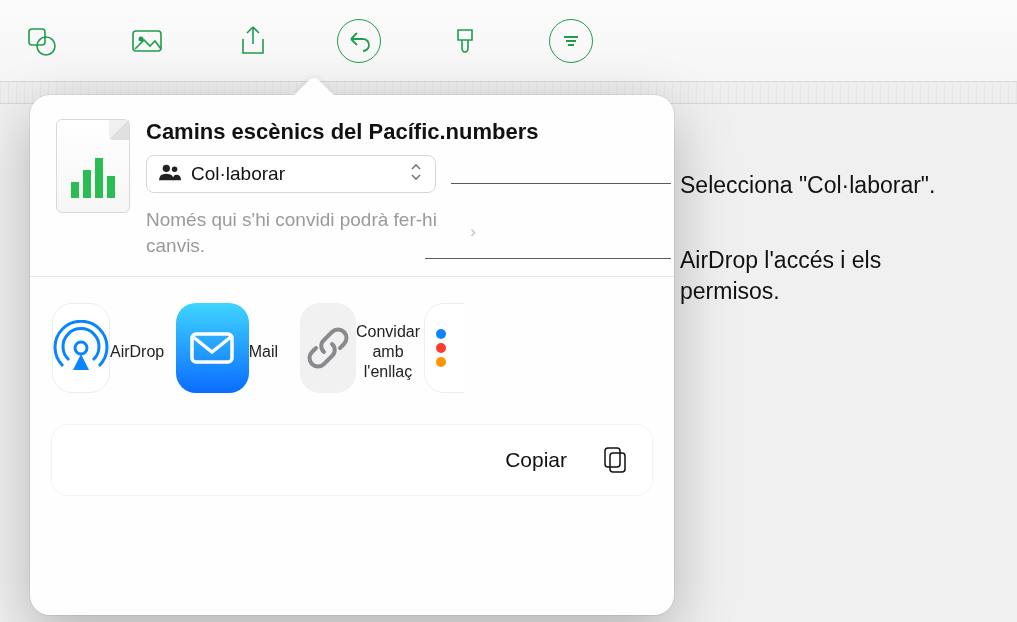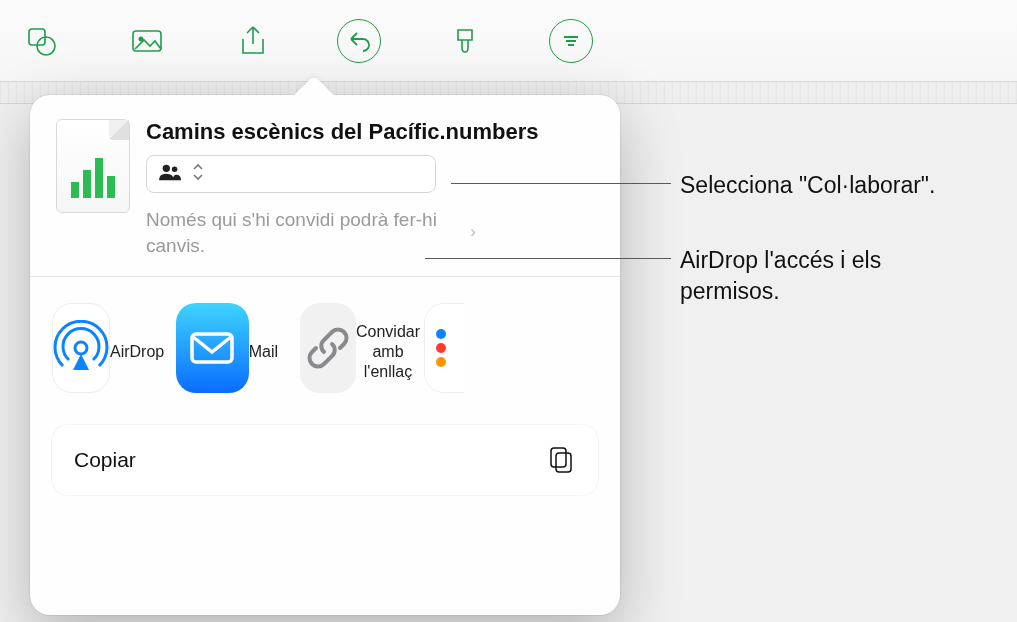--- a/index.html
+++ b/index.html
@@ -28,21 +28,21 @@
   }
   .ruler {
     height:22px;
     background:repeating-linear-gradient(to right,#e6e6e6 0 1px,transparent 1px 8px),
                linear-gradient(#eeeeee,#eeeeee);
     border-bottom:1px solid #d6d6d6;
   }
   .popover {
     position:absolute;
     left:30px; top:95px;
-    width:590px; height:520px;
+    width:644px; height:520px;
     background:#fefefe;
     border-radius:20px;
     box-shadow:0 20px 60px rgba(0,0,0,0.25), 0 0 0 1px rgba(0,0,0,0.06);
   }
   .popover::before{
     content:"";
     position:absolute;
     top:-14px; left:270px;
     width:28px;height:28px;
     background:#fefefe;
@@ -122,22 +122,23 @@
   .tile-mail{background:linear-gradient(#3fd4ff,#0a6cff);}
   .tile-link{background:#f1f1f1;}
   .tile-reminders{background:#fff;border:1px solid #eee;}
   .share-tile svg{width:56px;height:56px;}
   .share-item.partial{width:40px;overflow:hidden;}
   .share-item.partial .share-tile{width:90px;}
   .copy-row{
     margin:0 22px;
     background:#fff;border-radius:16px;
     padding:20px 22px;
-    display:flex;align-items:center;justify-content:space-between;
+    display:flex;align-items:center;justify-content:flex-end;
     box-shadow:0 0 0 1px rgba(0,0,0,0.04);
+    gap:33px;
   }
   .copy-row .label{font-size:21px;color:#111;}
   .copy-row svg{width:30px;height:30px;stroke:#111;fill:none;stroke-width:1.5;}
 
   .callout{position:absolute;font-size:23px;color:#111;line-height:1.35;}
   .callout.c1{left:680px;top:170px;}
   .callout.c2{left:680px;top:245px;width:220px;}
   .lead{position:absolute;height:1px;background:#5a5a5a;}
   .lead.l1{left:451px;top:183px;width:220px;}
   .lead.l2{left:425px;top:258px;width:246px;}
@@ -204,20 +205,21 @@
       <div class="doc-title">Camins escènics del Pacífic.numbers</div>
       <div class="collab-select">
         <span class="people-icon">
           <svg viewBox="0 0 24 18">
               <circle cx="8" cy="5" r="4"></circle>
               <circle cx="17" cy="6" r="3"></circle>
               <path d="M0 18 Q0 11 8 11 Q16 11 16 18 Z"></path>
               <path d="M15 18 Q15 12 19 12 Q24 12 24 18 Z"></path>
             </svg>
         </span>
+        <span class="label">Col·laborar</span>
         <span class="chev">
           <svg viewBox="0 0 14 18">
               <path d="M3 6 L7 2 L11 6 M3 12 L7 16 L11 12"></path>
             </svg>
         </span>
       </div>
       <div class="access-note">
         <span>Només qui s'hi convidi podrà fer-hi canvis.</span>
         <span class="chevr">›</span>
       </div>

